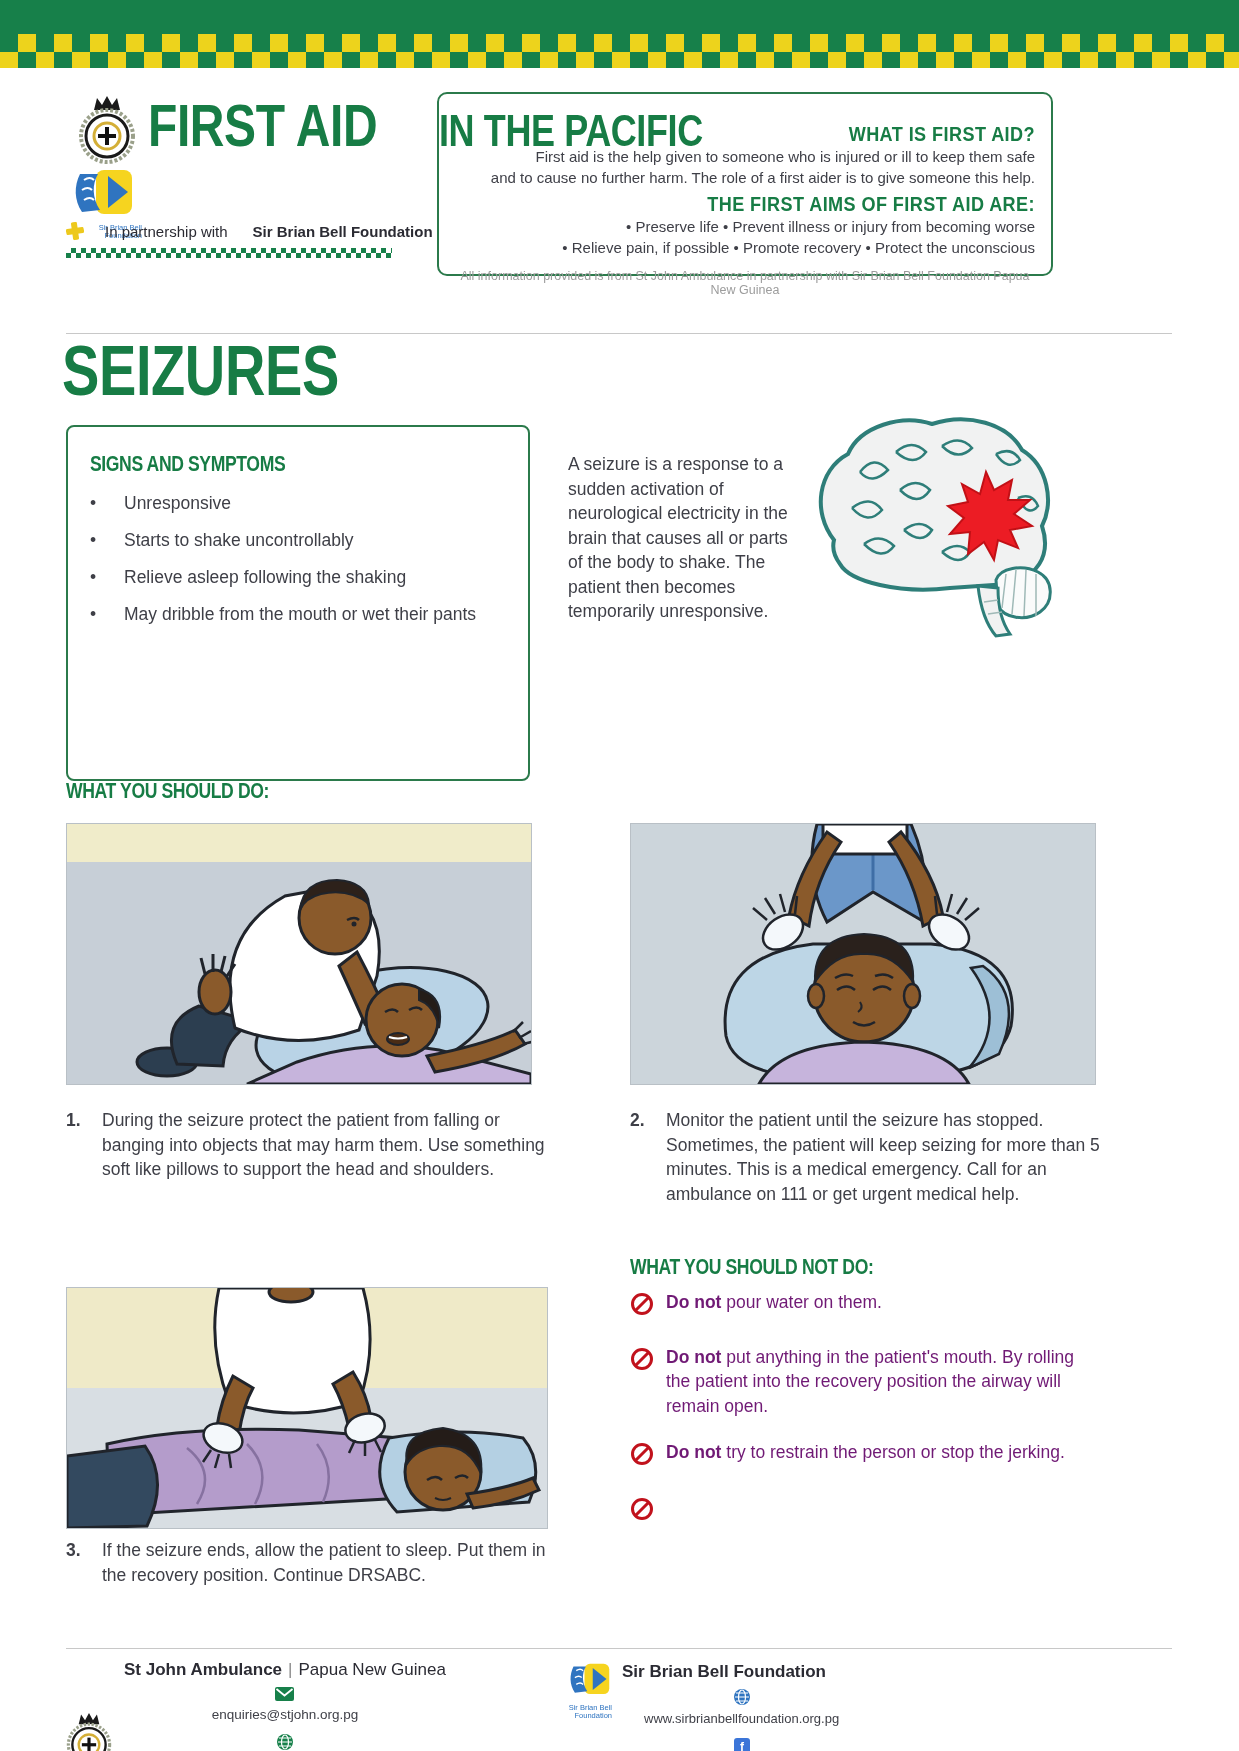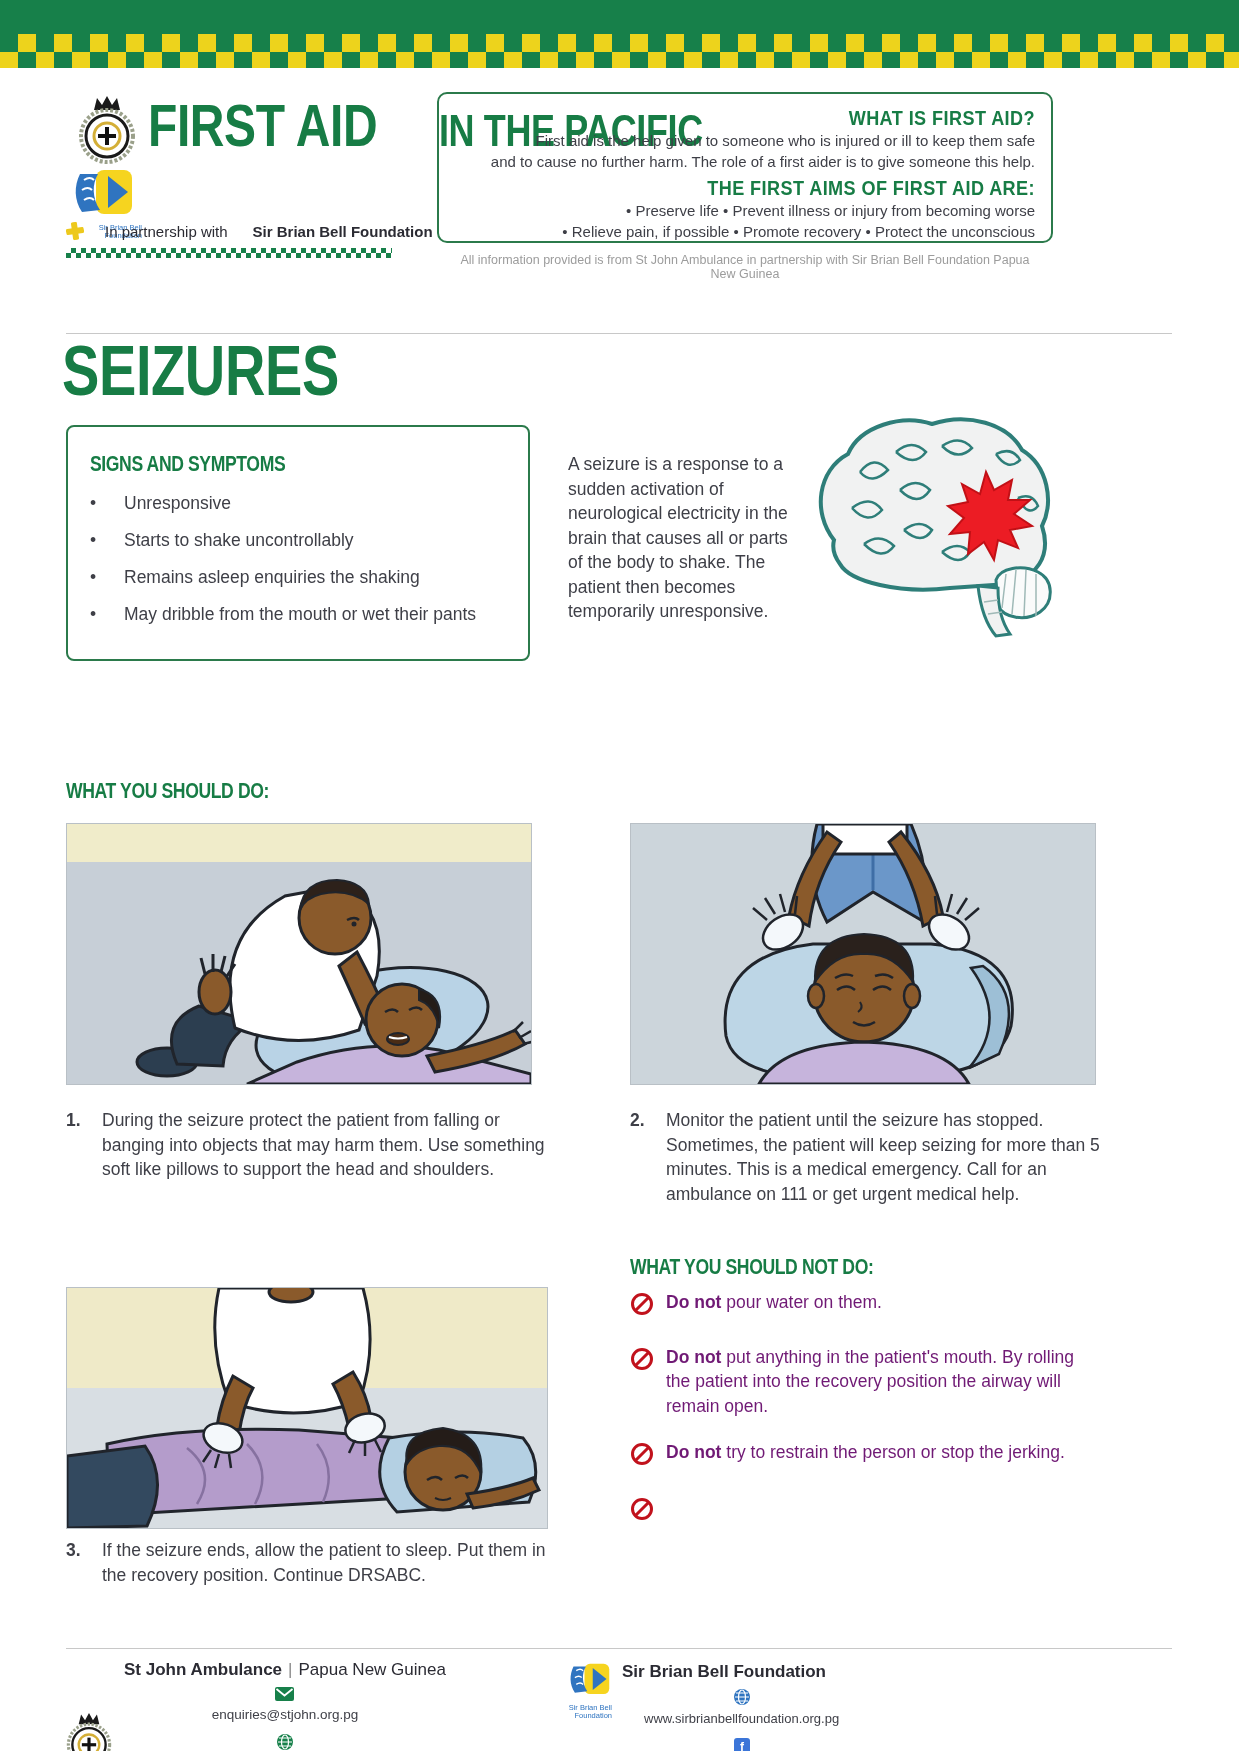--- a/index.html
+++ b/index.html
@@ -18,31 +18,31 @@
   .green{color:#177c45;}
 
   .brand-title{position:absolute;left:148px;top:96px;line-height:1;}
   .brand-title .l1{font-size:60px;}
   .brand-title .l2{font-size:45px;margin-top:2px;}
   .partnership{position:absolute;left:66px;top:222px;font-size:15px;color:#2b2b33;display:flex;align-items:flex-end;gap:21px;}
   .partnership b{margin-left:4px;}
   .ribbon{position:absolute;left:66px;top:248px;width:326px;height:10px;
     background:conic-gradient(#17804a 25%,#fff 0 50%,#17804a 0 75%,#fff 0);background-size:10px 10px;}
 
-  .info-box{position:absolute;left:437px;top:92px;width:616px;height:151px;border:2px solid #2b7a4b;border-radius:10px;box-sizing:border-box;padding:12px 16px 0 16px;text-align:right;}
+  .info-box{position:absolute;left:437px;top:92px;width:616px;height:184px;border:2px solid #2b7a4b;border-radius:10px;box-sizing:border-box;padding:28px 16px 0 16px;text-align:right;}
   .info-box .head{font-size:21px;}
   .info-box .body-line{font-size:15px;color:#3e3f47;line-height:21px;}
   .info-box .aims-line{font-size:15px;color:#3e3f47;line-height:21px;}
   .info-box .disclaimer{font-size:12.5px;color:#9c9c9c;text-align:center;margin-top:11px;}
 
   
   .divider{position:absolute;left:66px;width:1106px;height:1px;background:#c8c8c8;}
   .page-title{position:absolute;left:62px;top:336px;font-size:70px;line-height:1;}
 
-  .signs-box{position:absolute;left:66px;top:425px;width:464px;height:236px;border:2px solid #2b7a4b;border-radius:8px;box-sizing:border-box;padding:24px 20px 0 22px;}
+  .signs-box{position:absolute;left:66px;top:425px;width:464px;height:356px;border:2px solid #2b7a4b;border-radius:8px;box-sizing:border-box;padding:24px 20px 0 22px;}
   .signs-box .head{font-size:22px;}
   .bullet-row{display:flex;font-size:17.5px;color:#3e3f47;margin-top:16px;}
   .bullet-row .dot{width:34px;flex:0 0 34px;}
 
   .description{position:absolute;left:568px;top:452px;width:220px;font-size:17.5px;line-height:24.5px;color:#3e3f47;}
 
   .brain{position:absolute;left:800px;top:412px;}
 
   .section-head{font-size:22px;}
   .should-do-head{position:absolute;left:66px;top:778px;}
@@ -135,21 +135,21 @@
     <div class="bullet-row">
       <span class="dot">•</span>
       <span>Unresponsive</span>
     </div>
     <div class="bullet-row">
       <span class="dot">•</span>
       <span>Starts to shake uncontrollably</span>
     </div>
     <div class="bullet-row">
       <span class="dot">•</span>
-      <span>Remains asleep enquiries the shaking</span>
+      <span>Relieve asleep following the shaking</span>
     </div>
     <div class="bullet-row">
       <span class="dot">•</span>
       <span>May dribble from the mouth or wet their pants</span>
     </div>
   </div>
 
   <div class="description">A seizure is a response to a sudden activation of neurological electricity in the brain that causes all or parts of the body to shake. The patient then becomes temporarily unresponsive.</div>
 
   <svg class="brain" width="262" height="238" viewBox="0 0 262 238">

